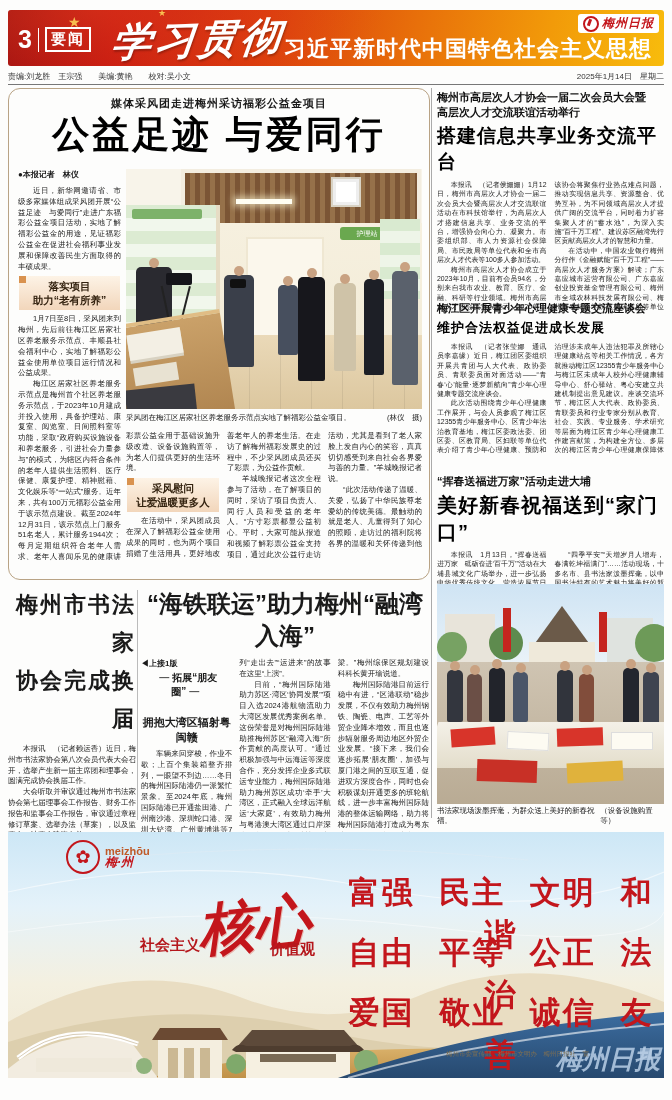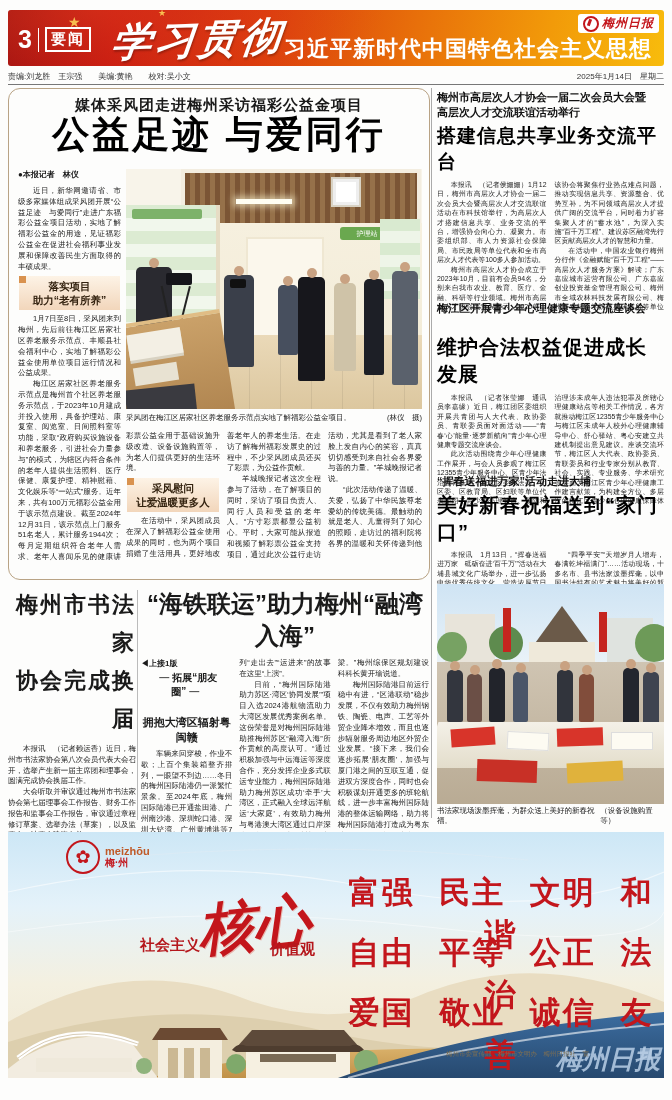--- a/index.html
+++ b/index.html
@@ -32,21 +32,21 @@
   .toprule{left:8px;top:84px;width:656px;height:1px;background:#777;}
 
   
   .para{margin:0;text-indent:2em;font-size:7.5px;line-height:10.8px;text-align:justify;}
   .para-s{margin:0;text-indent:2em;font-size:6.9px;line-height:9.4px;text-align:justify;}
   .cols3{column-count:3;column-gap:7px;overflow:hidden;}
   .cols2{column-count:2;column-gap:8px;overflow:hidden;}
 
   
   .leadbox{left:8px;top:88px;width:420px;height:490px;border:1.5px solid #b9a385;border-radius:12px;}
-  .lead-kicker{position:absolute;left:0;top:7px;width:100%;text-align:center;font-size:15px;font-weight:900;letter-spacing:1px;}
+  .lead-kicker{position:absolute;left:0;top:7px;width:100%;text-align:center;font-size:11px;font-weight:900;letter-spacing:1px;}
   .lead-headline{position:absolute;left:0;top:21px;width:100%;text-align:center;font-size:37px;font-weight:900;letter-spacing:3px;color:#000;}
   .lead-leftcol{position:absolute;left:9px;top:80px;width:103px;height:394px;overflow:hidden;}
   .byline{font-size:8px;font-weight:bold;margin:0 0 6px;}
   .subbox{background:linear-gradient(180deg,#fdf3e6,#f2d6bb);margin:4px 1px;padding:3px 2px;text-align:center;
           font-weight:900;font-size:10.5px;line-height:14px;color:#33220f;position:relative;}
   .subbox::before{content:"";position:absolute;left:0;top:0;width:7px;height:7px;background:#d9924f;}
   .lead-photo{position:absolute;left:117px;top:80px;width:296px;height:240px;overflow:hidden;background:#f6f1e6;}
   .lead-caption{position:absolute;left:117px;top:324px;width:296px;display:flex;justify-content:space-between;font-size:7.5px;}
   .lead-cols{position:absolute;left:117px;top:342px;width:296px;height:136px;}
 
@@ -70,21 +70,21 @@
   .sea-sub2{text-align:center;font-weight:900;font-size:11px;margin:16px 0 4px;}
 
   
   .vbanner{left:8px;top:832px;width:656px;height:246px;overflow:hidden;
         background:linear-gradient(180deg,#cde7f6 0%,#e4f2fa 30%,#f4f0e0 62%,#efe7d2 100%);}
   .vlogo{position:absolute;left:58px;top:8px;display:flex;align-items:center;gap:5px;z-index:3;}
   .vflower{width:30px;height:30px;border-radius:50%;border:2px solid #c3161c;color:#c3161c;
         display:flex;align-items:center;justify-content:center;font-size:18px;}
   .vlogo-col{display:flex;flex-direction:column;line-height:11px;}
   .vlogo-py{color:#c05a28;font-size:11px;font-weight:bold;}
-  .vlogo-cn{color:#c3161c;font-size:10px;font-weight:bold;}
+  .vlogo-cn{color:#c3161c;font-size:12px;font-weight:bold;font-style:italic;}
   .core-prefix,.core-suffix{position:absolute;z-index:3;color:#b5171c;font-size:15px;font-weight:900;}
   .core-word{position:absolute;z-index:3;color:#c3161c;font-size:56px;font-weight:bold;font-style:italic;
         font-family:"DejaVu Serif",serif;transform:rotate(-6deg);text-shadow:1px 1px 0 #e8b8b0;}
   .vrow{position:absolute;left:330px;width:326px;z-index:3;text-align:center;color:#c3161c;
         font-size:31px;font-weight:900;letter-spacing:2px;word-spacing:14px;}
   .vcredit{position:absolute;left:438px;top:218px;z-index:4;font-size:6.5px;color:#7e6f53;}
 
   .caption-sm{font-size:7.5px;display:flex;justify-content:space-between;}
 </style>
 </head>
@@ -188,21 +188,21 @@
   <div class="r-headline" style="font-size:19px;margin-top:3px;">搭建信息共享业务交流平台</div>
   <div class="cols2" style="height:140px;margin-top:5px;">
     <p class="para-s">本报讯　（记者侯姗姗）1月12日，梅州市高层次人才协会一届二次会员大会暨高层次人才交流联谊活动在市科技馆举行，为高层次人才搭建信息共享、业务交流的平台，增强协会向心力、凝聚力。市委组织部、市人力资源社会保障局、市民政局等单位代表和全市高层次人才代表等100多人参加活动。</p>
     <p class="para-s">梅州市高层次人才协会成立于2023年10月，目前有会员94名，分别来自我市农业、教育、医疗、金融、科研等行业领域。梅州市高层次人才协会负责人表示，2025年，该协会将聚焦行业热点难点问题，推动实现信息共享、资源整合、优势互补，为不同领域高层次人才提供广阔的交流平台，同时着力扩容集聚人才的“蓄水池”，为深入实施“百千万工程”、建设苏区融湾先行区贡献高层次人才的智慧和力量。</p>
     <p class="para-s">在活动中，中国农业银行梅州分行作《金融赋能“百千万工程”——高层次人才服务方案》解读；广东嘉应城市运营有限公司、广东嘉应创业投资基金管理有限公司、梅州市全域农林科技发展有限公司、梅州市农林科学院蔬菜研究所等单位围绕“一老一小”、全域农林综合开发、基金投资等内容作主题路演和经验分享。活动还举行了高层次人才交流联谊服务站授牌仪式。</p>
   </div>
 </div>
 
 <div class="abs" style="left:437px;top:301px;width:227px;">
   <div class="r-kicker">梅江区开展青少年心理健康专题交流座谈会</div>
-  <div class="r-headline" style="font-size:20px;margin-top:18px;">维护合法权益促进成长发展</div>
+  <div class="r-headline" style="font-size:13px;margin-top:3px;">维护合法权益促进成长发展</div>
   <div class="cols2" style="height:118px;margin-top:5px;">
     <p class="para-s">本报讯　（记者张莹娜　通讯员李嘉缘）近日，梅江团区委组织开展共青团与人大代表、政协委员、青联委员面对面活动——“青春‘心’能量·逐梦新航向”青少年心理健康专题交流座谈会。</p>
     <p class="para-s">此次活动围绕青少年心理健康工作展开，与会人员参观了梅江区12355青少年服务中心、区青少年法治教育基地，梅江区委政法委、团区委、区教育局、区妇联等单位代表介绍了青少年心理健康、预防和治理涉未成年人违法犯罪及所辖心理健康站点等相关工作情况，各方就推动梅江区12355青少年服务中心与梅江区未成年人校外心理健康辅导中心、舒心驿站、粤心安建立共建机制提出意见建议。座谈交流环节，梅江区人大代表、政协委员、青联委员和行业专家分别从教育、社会、实践、专业服务、学术研究等层面为梅江区青少年心理健康工作建言献策，为构建全方位、多层次的梅江区青少年心理健康保障体系勾勒出清晰且可行的蓝图，助力梅江区青少年心理健康工作迈向新高度。</p>
   </div>
 </div>
 
 <div class="abs" style="left:437px;top:474px;width:227px;">
   <div class="r-kicker">“挥春送福进万家”活动走进大埔</div>
   <div class="r-headline" style="font-size:20px;margin-top:3px;">美好新春祝福送到“家门口”</div>
   <div class="cols2" style="height:58px;margin-top:4px;">

